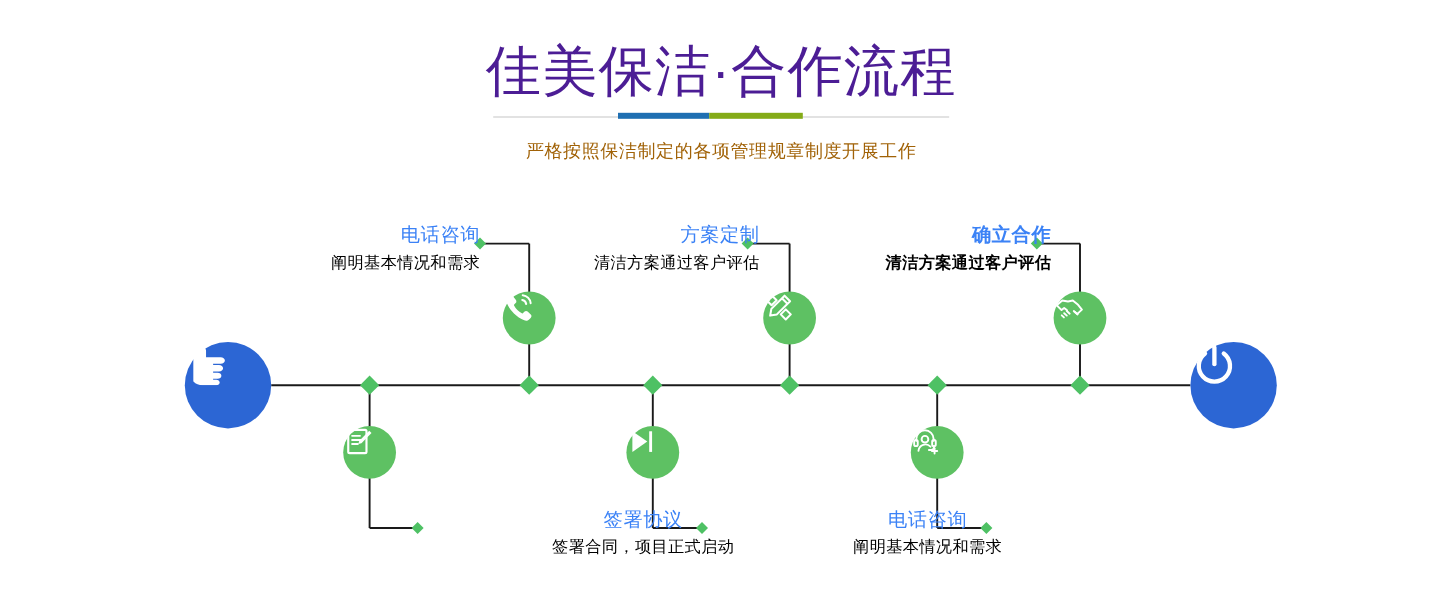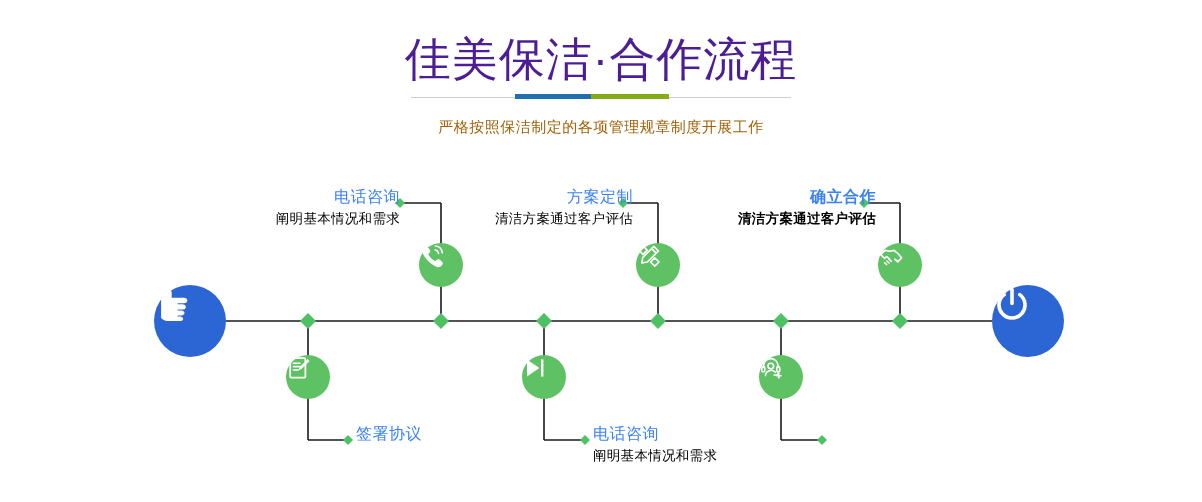--- a/index.html
+++ b/index.html
@@ -111,21 +111,21 @@
     box-sizing: border-box;
   }
   .node-icon svg { display: block; }
 
   
   .label-block {
     position: absolute;
     white-space: nowrap;
   }
   .label-block.right-align { text-align: right; }
-  .label-block.left-align  { text-align: left; }
+  .label-block.left-align  { text-align: center; }
   .label-title {
     font-size: 16px;
     line-height: 22px;
     color: #3b82f6;
     letter-spacing: 0.5px;
   }
   .label-desc {
     font-size: 13.5px;
     line-height: 21px;
     color: #000000;
@@ -225,20 +225,21 @@
         <rect x="4.2" y="3.2" width="15.2" height="19.4" rx="1.2" fill="none" stroke="#ffffff" stroke-width="1.8"></rect>
         <line x1="7.4" y1="8.2" x2="14.0" y2="8.2" stroke="#ffffff" stroke-width="1.6" stroke-linecap="round"></line>
         <line x1="7.4" y1="11.6" x2="15.4" y2="11.6" stroke="#ffffff" stroke-width="1.6" stroke-linecap="round"></line>
         <line x1="7.4" y1="15.0" x2="12.2" y2="15.0" stroke="#ffffff" stroke-width="1.6" stroke-linecap="round"></line>
         <path fill="#ffffff" d="M21.7 4.0l1.9 1.9-8.4 8.4-2.6 0.7 0.7-2.6z"></path>
       </svg>
     </span>
   </div>
   <div class="label-block left-align" style="left:356px; top:423px; width:360px;">
     <div class="label-title">签署协议</div>
+    <div class="label-desc">签署合同，项目正式启动</div>
   </div>
 
   <div class="node-icon" style="left:636px; top:243px;">
     <span>
       <svg width="26" height="26" viewBox="0 0 26 26">
         <g stroke="#ffffff" stroke-width="1.7" fill="none" stroke-linejoin="round">
           <path d="M17.8 3.4l4.6 4.6-11.0 11.0-5.6 1.0 1.0-5.6z"></path>
           <line x1="15.6" y1="5.6" x2="20.2" y2="10.2"></line>
         </g>
         <g stroke="#ffffff" stroke-width="1.7" fill="none" stroke-linejoin="round">

